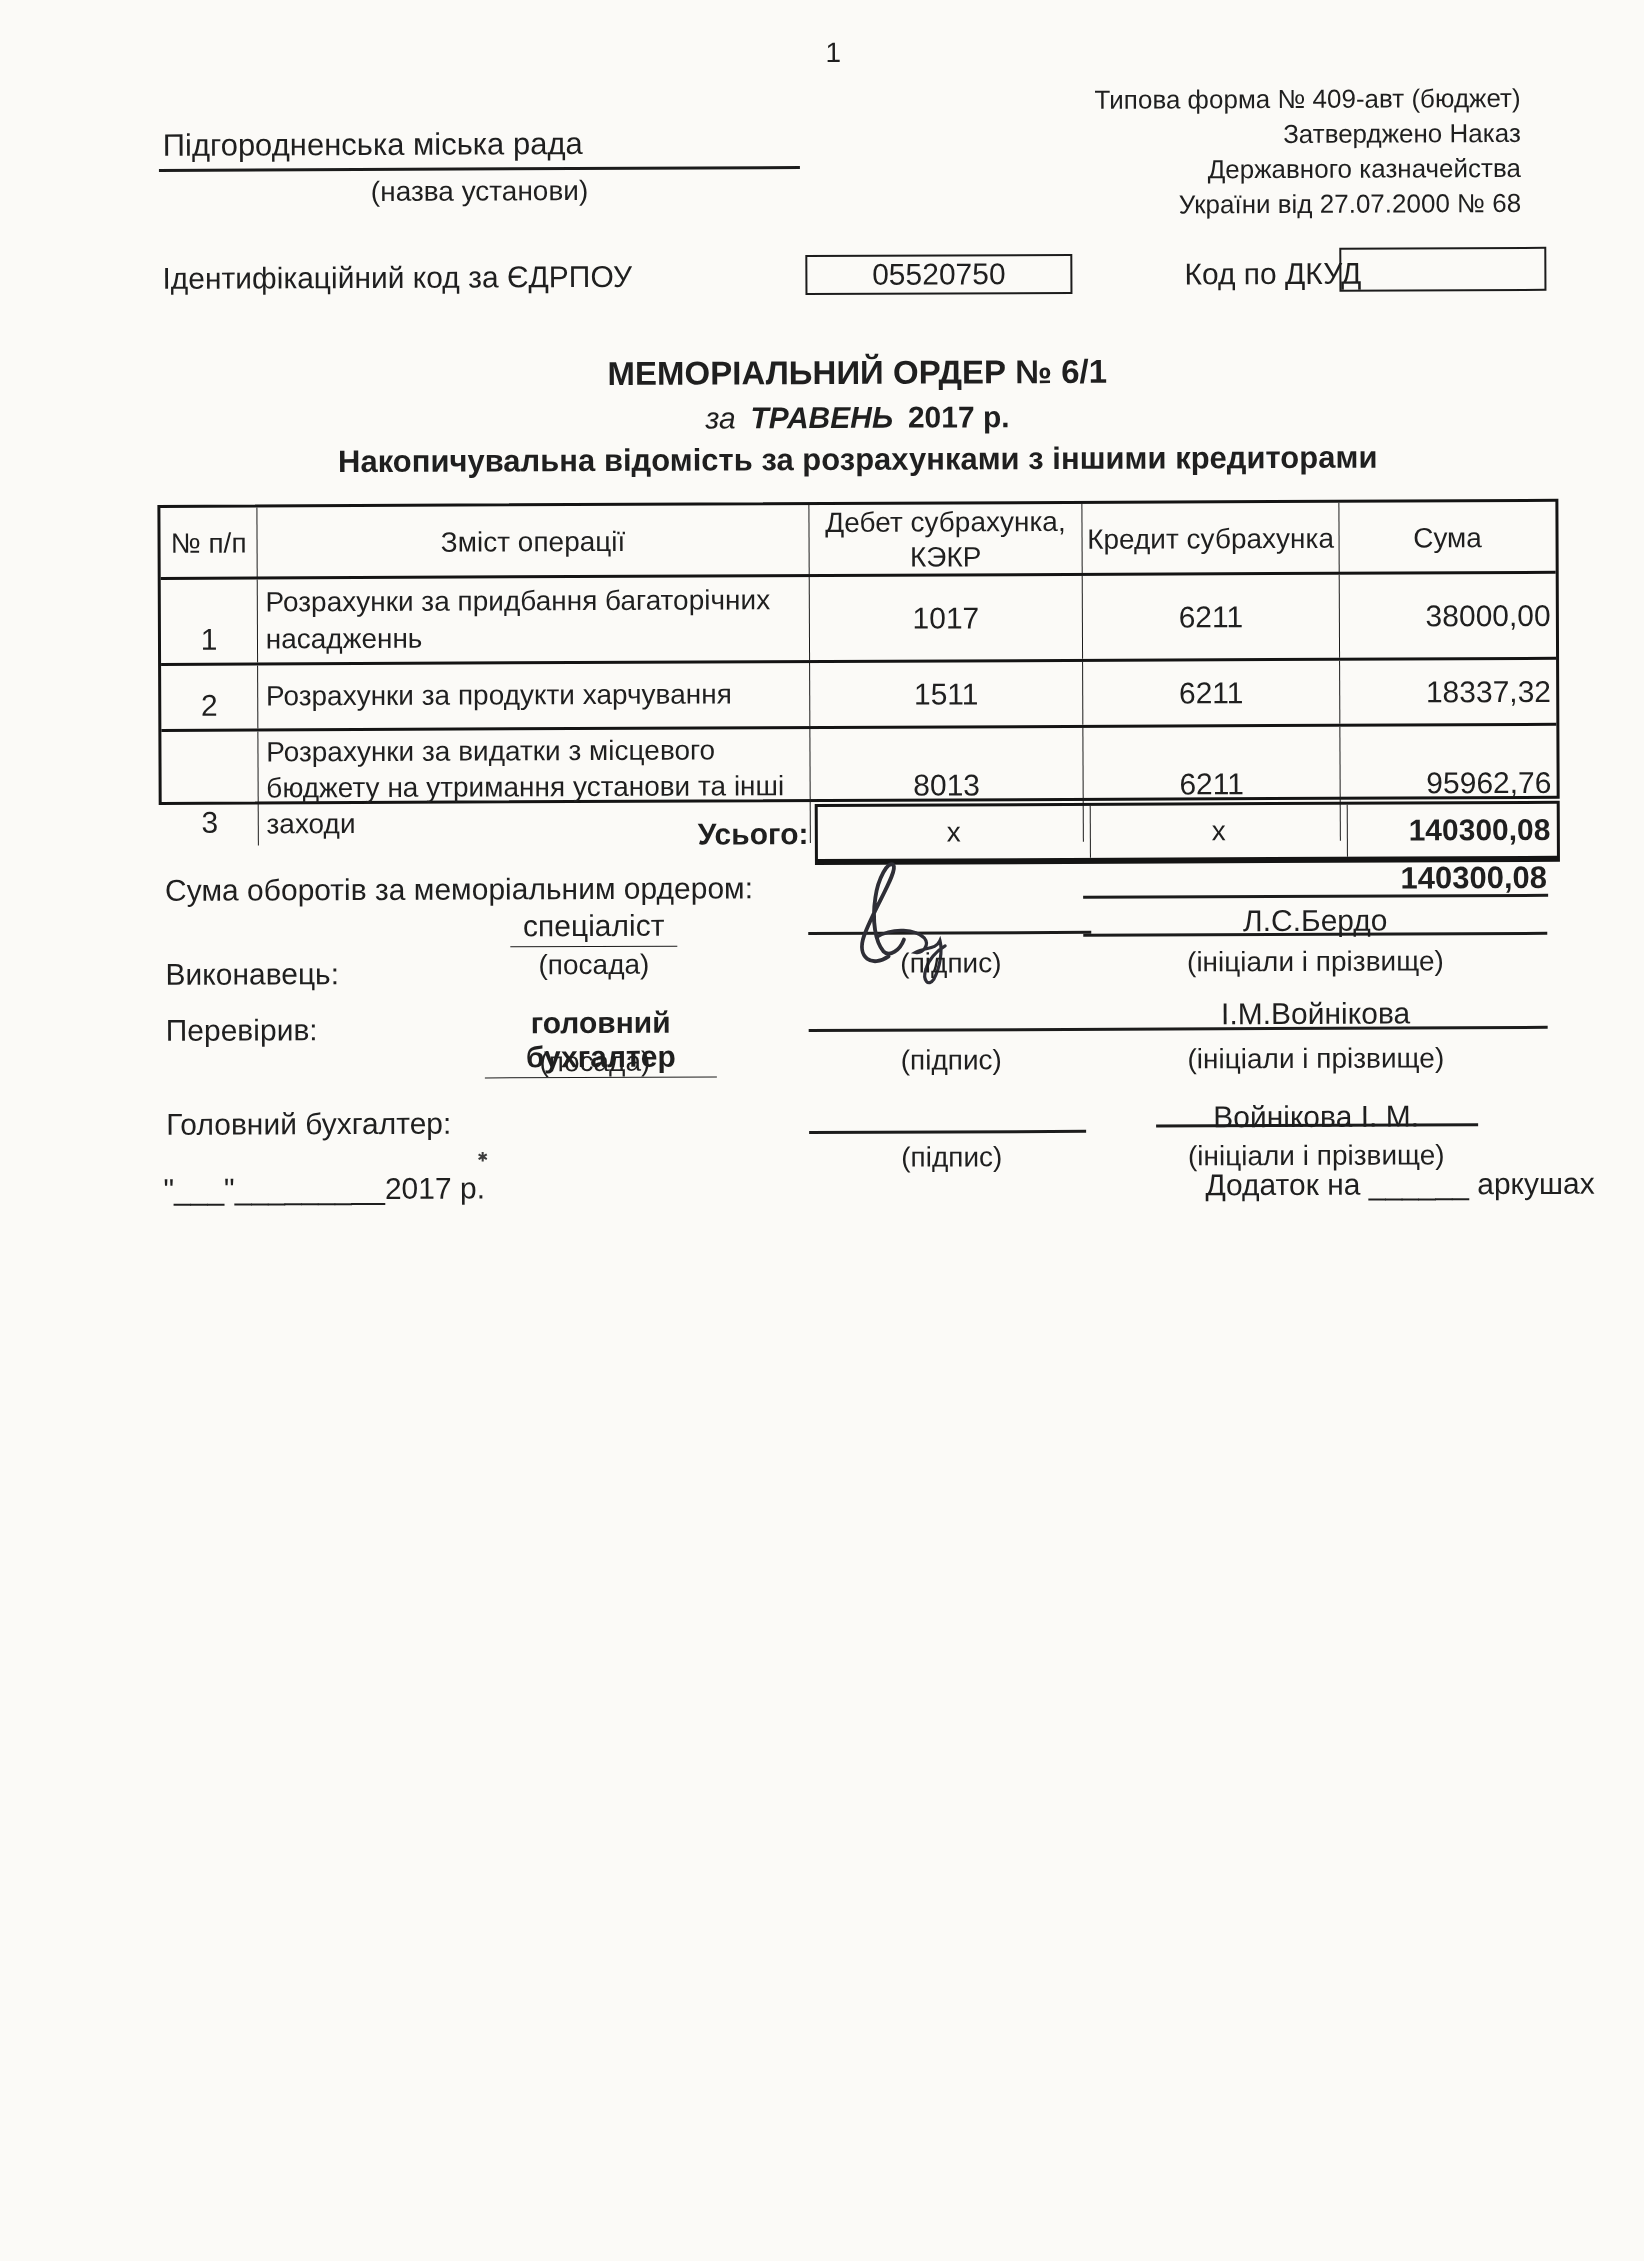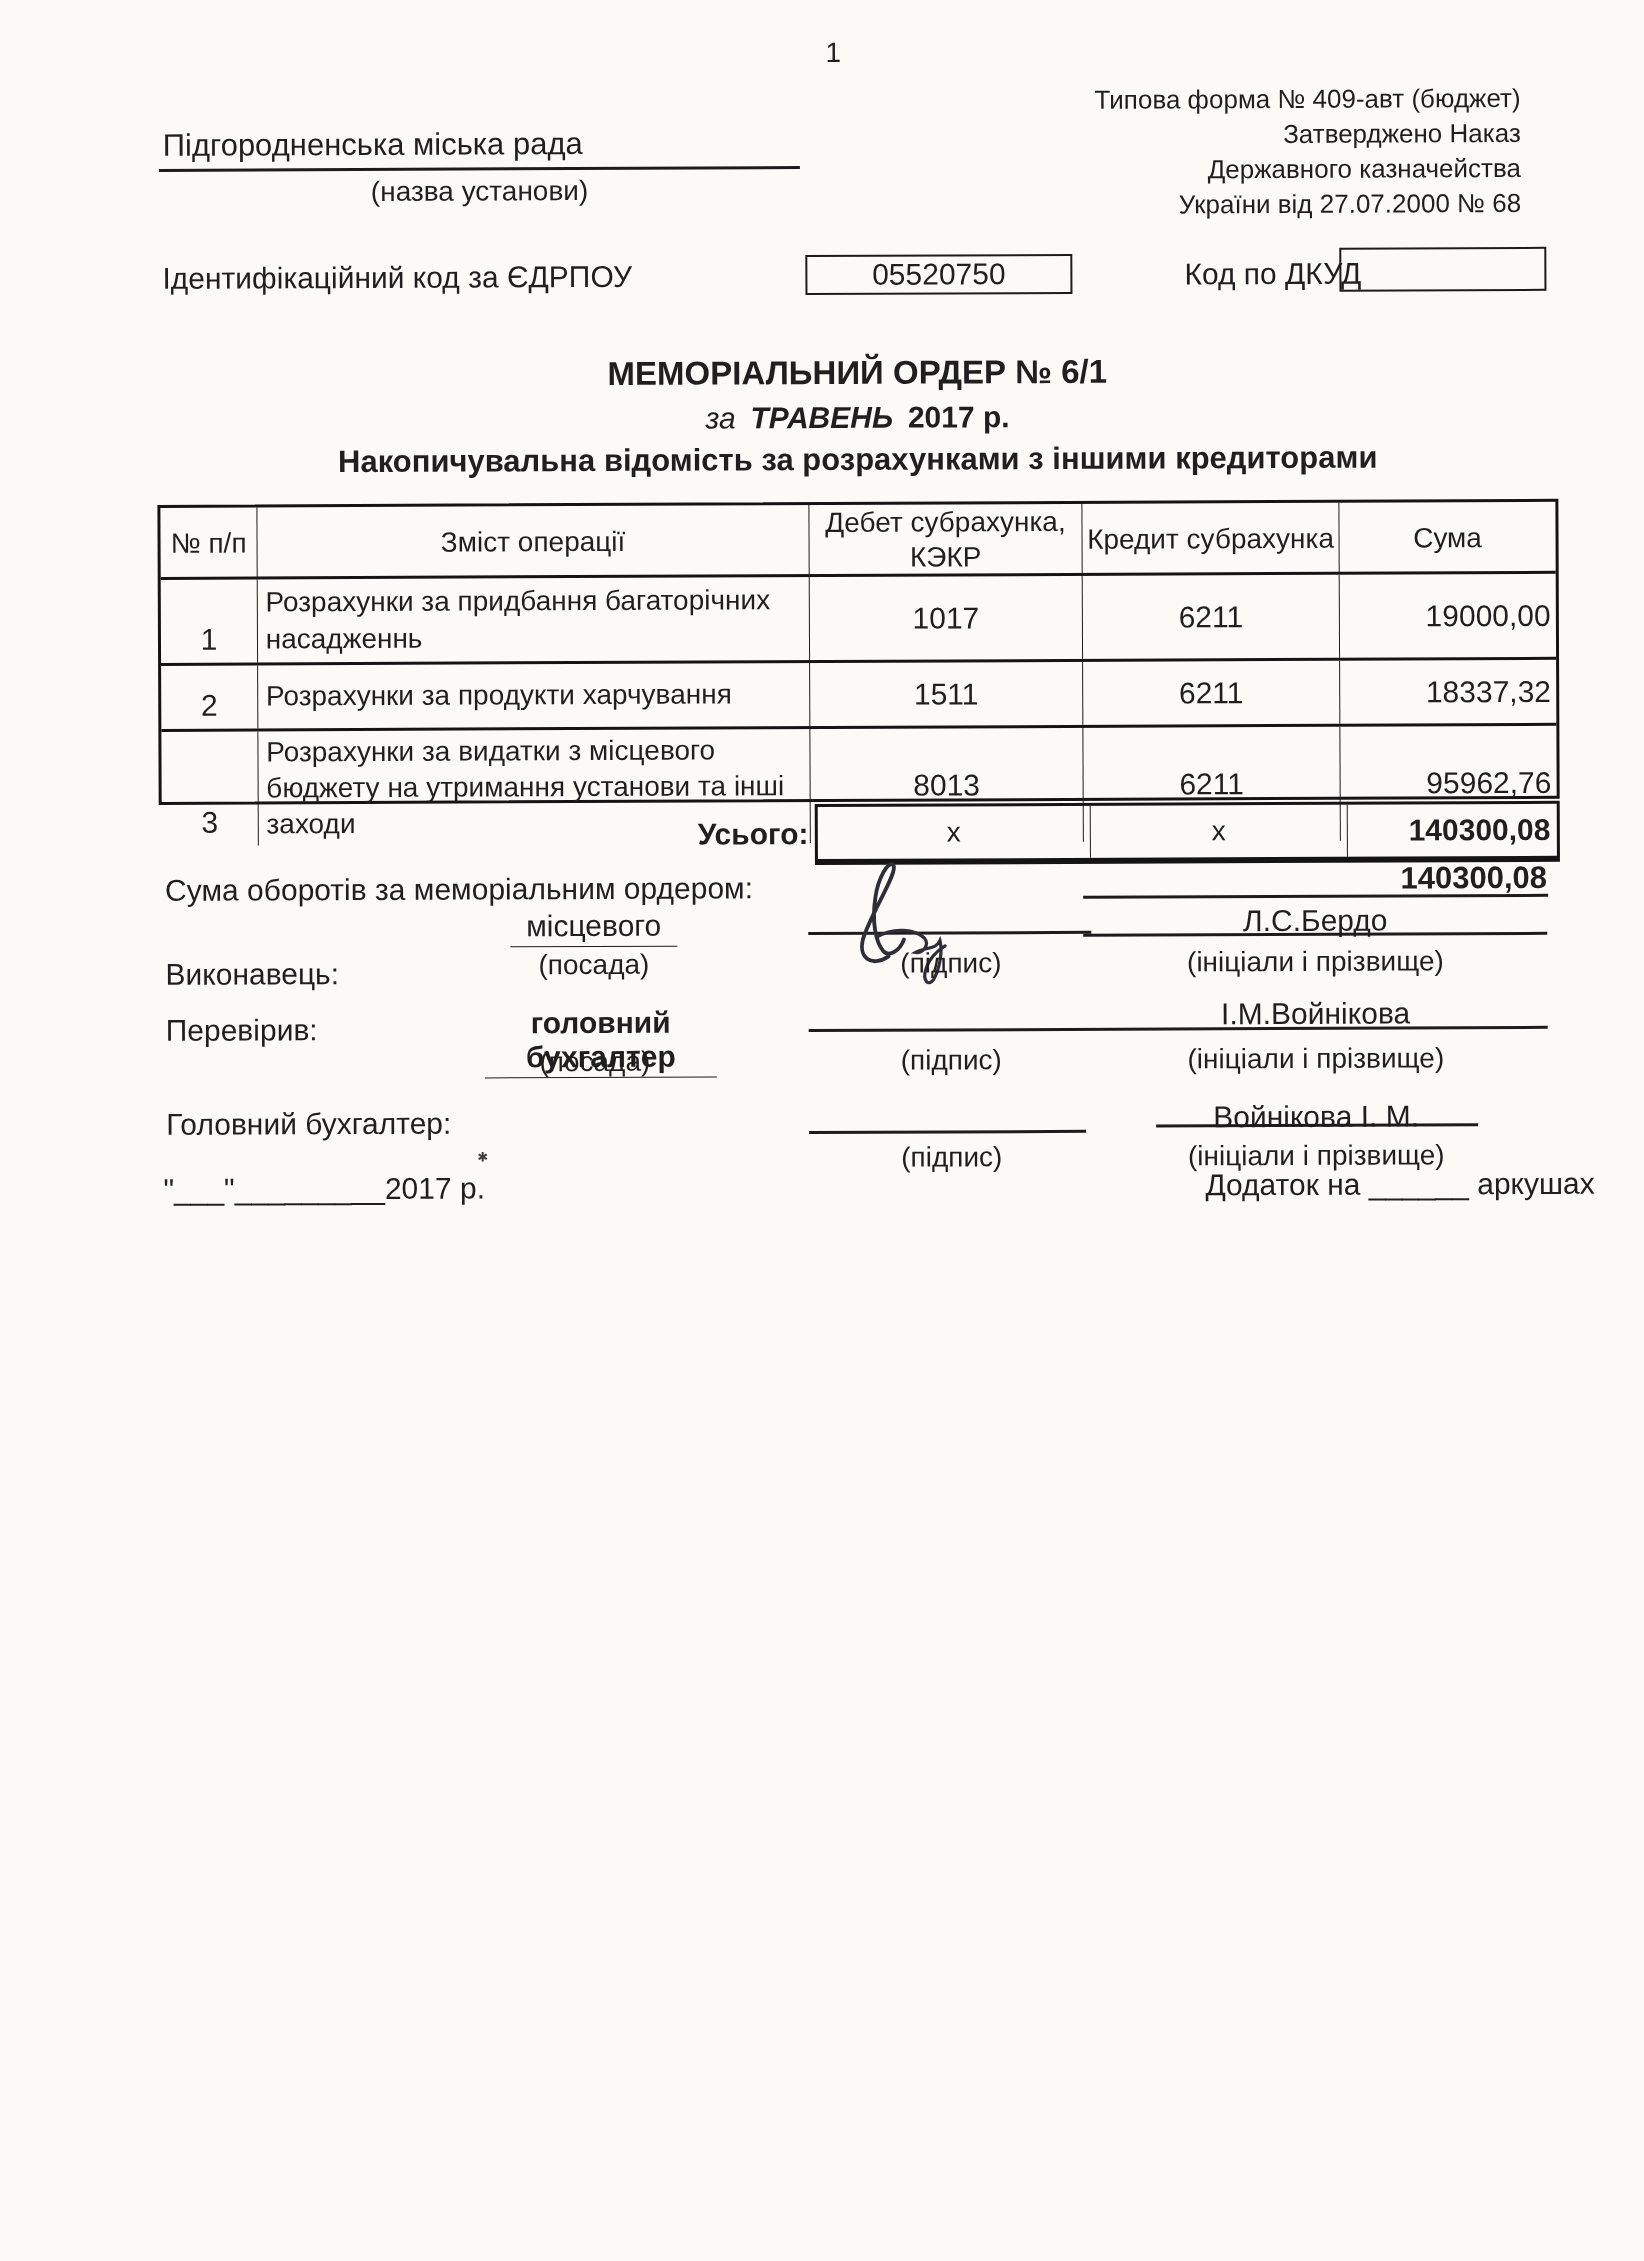--- a/index.html
+++ b/index.html
@@ -96,21 +96,21 @@
       <div class="th">Дебет субрахунка,
 КЭКР</div>
       <div class="th">Кредит субрахунка</div>
       <div class="th">Сума</div>
     </div>
     <div class="grid trow r1">
       <div class="td num">1</div>
       <div class="td desc">Розрахунки за придбання багаторічних насадженнь</div>
       <div class="td mid">1017</div>
       <div class="td mid">6211</div>
-      <div class="td sum">19000,00</div>
+      <div class="td sum">38000,00</div>
     </div>
     <div class="grid trow r2">
       <div class="td num">2</div>
       <div class="td desc">Розрахунки за продукти харчування</div>
       <div class="td mid">1511</div>
       <div class="td mid">6211</div>
       <div class="td sum">18337,32</div>
     </div>
     <div class="grid trow r3">
       <div class="td num">3</div>
@@ -128,21 +128,21 @@
       <div class="tb tb2">х</div>
       <div class="tb tb3">140300,08</div>
     </div>
   </div>
 
   <div class="abs t46" style="left:164px; top:871px;">Сума оборотів за меморіальним ордером:</div>
   <div class="abs rt b t48" style="left:1082px; top:863px; width:464px;">140300,08</div>
   <div class="line" style="left:1082px; top:897px; width:465px; height:3.2px;"></div>
 
   <div class="abs t46" style="left:164px; top:915px;margin-top:40px;">Виконавець:</div>
-  <div class="abs ctr t46 ul3" style="left:509px; top:908px; width:167px;">місцевого</div>
+  <div class="abs ctr t46 ul3" style="left:509px; top:908px; width:167px;">спеціаліст</div>
   <div class="line" style="left:807px; top:932px; width:283px; height:3.2px;"></div>
   <svg class="sig-svg" width="148" height="129" viewBox="0 0 230 200">
     <path d="M78 150 C 52 168, 28 152, 40 118 C 56 74, 94 18, 86 8 C 78 0, 62 30, 58 58 C 52 96, 58 128, 70 142 C 80 152, 96 140, 102 124" fill="none" stroke="#2e2e36" stroke-width="6" stroke-linecap="round"></path>
     <path d="M60 120 C 86 104, 120 108, 134 122 C 142 132, 132 146, 120 144 C 134 136, 152 140, 158 126 C 162 142, 158 168, 148 186 C 140 198, 130 188, 136 170 C 140 156, 152 142, 166 134" fill="none" stroke="#2e2e36" stroke-width="5" stroke-linecap="round"></path>
   </svg>
   <div class="abs ctr t46" style="left:1082px; top:906px; width:464px;">Л.С.Бердо</div>
   <div class="line" style="left:1082px; top:935px; width:464px; height:2.6px;"></div>
   <div class="abs ctr t44" style="left:509px; top:948px; width:167px;">(посада)</div>
   <div class="abs ctr t44" style="left:853px; top:948px; width:193px;">(підпис)</div>
   <div class="abs ctr t44" style="left:1153px; top:948px; width:322px;">(ініціали і прізвище)</div>

